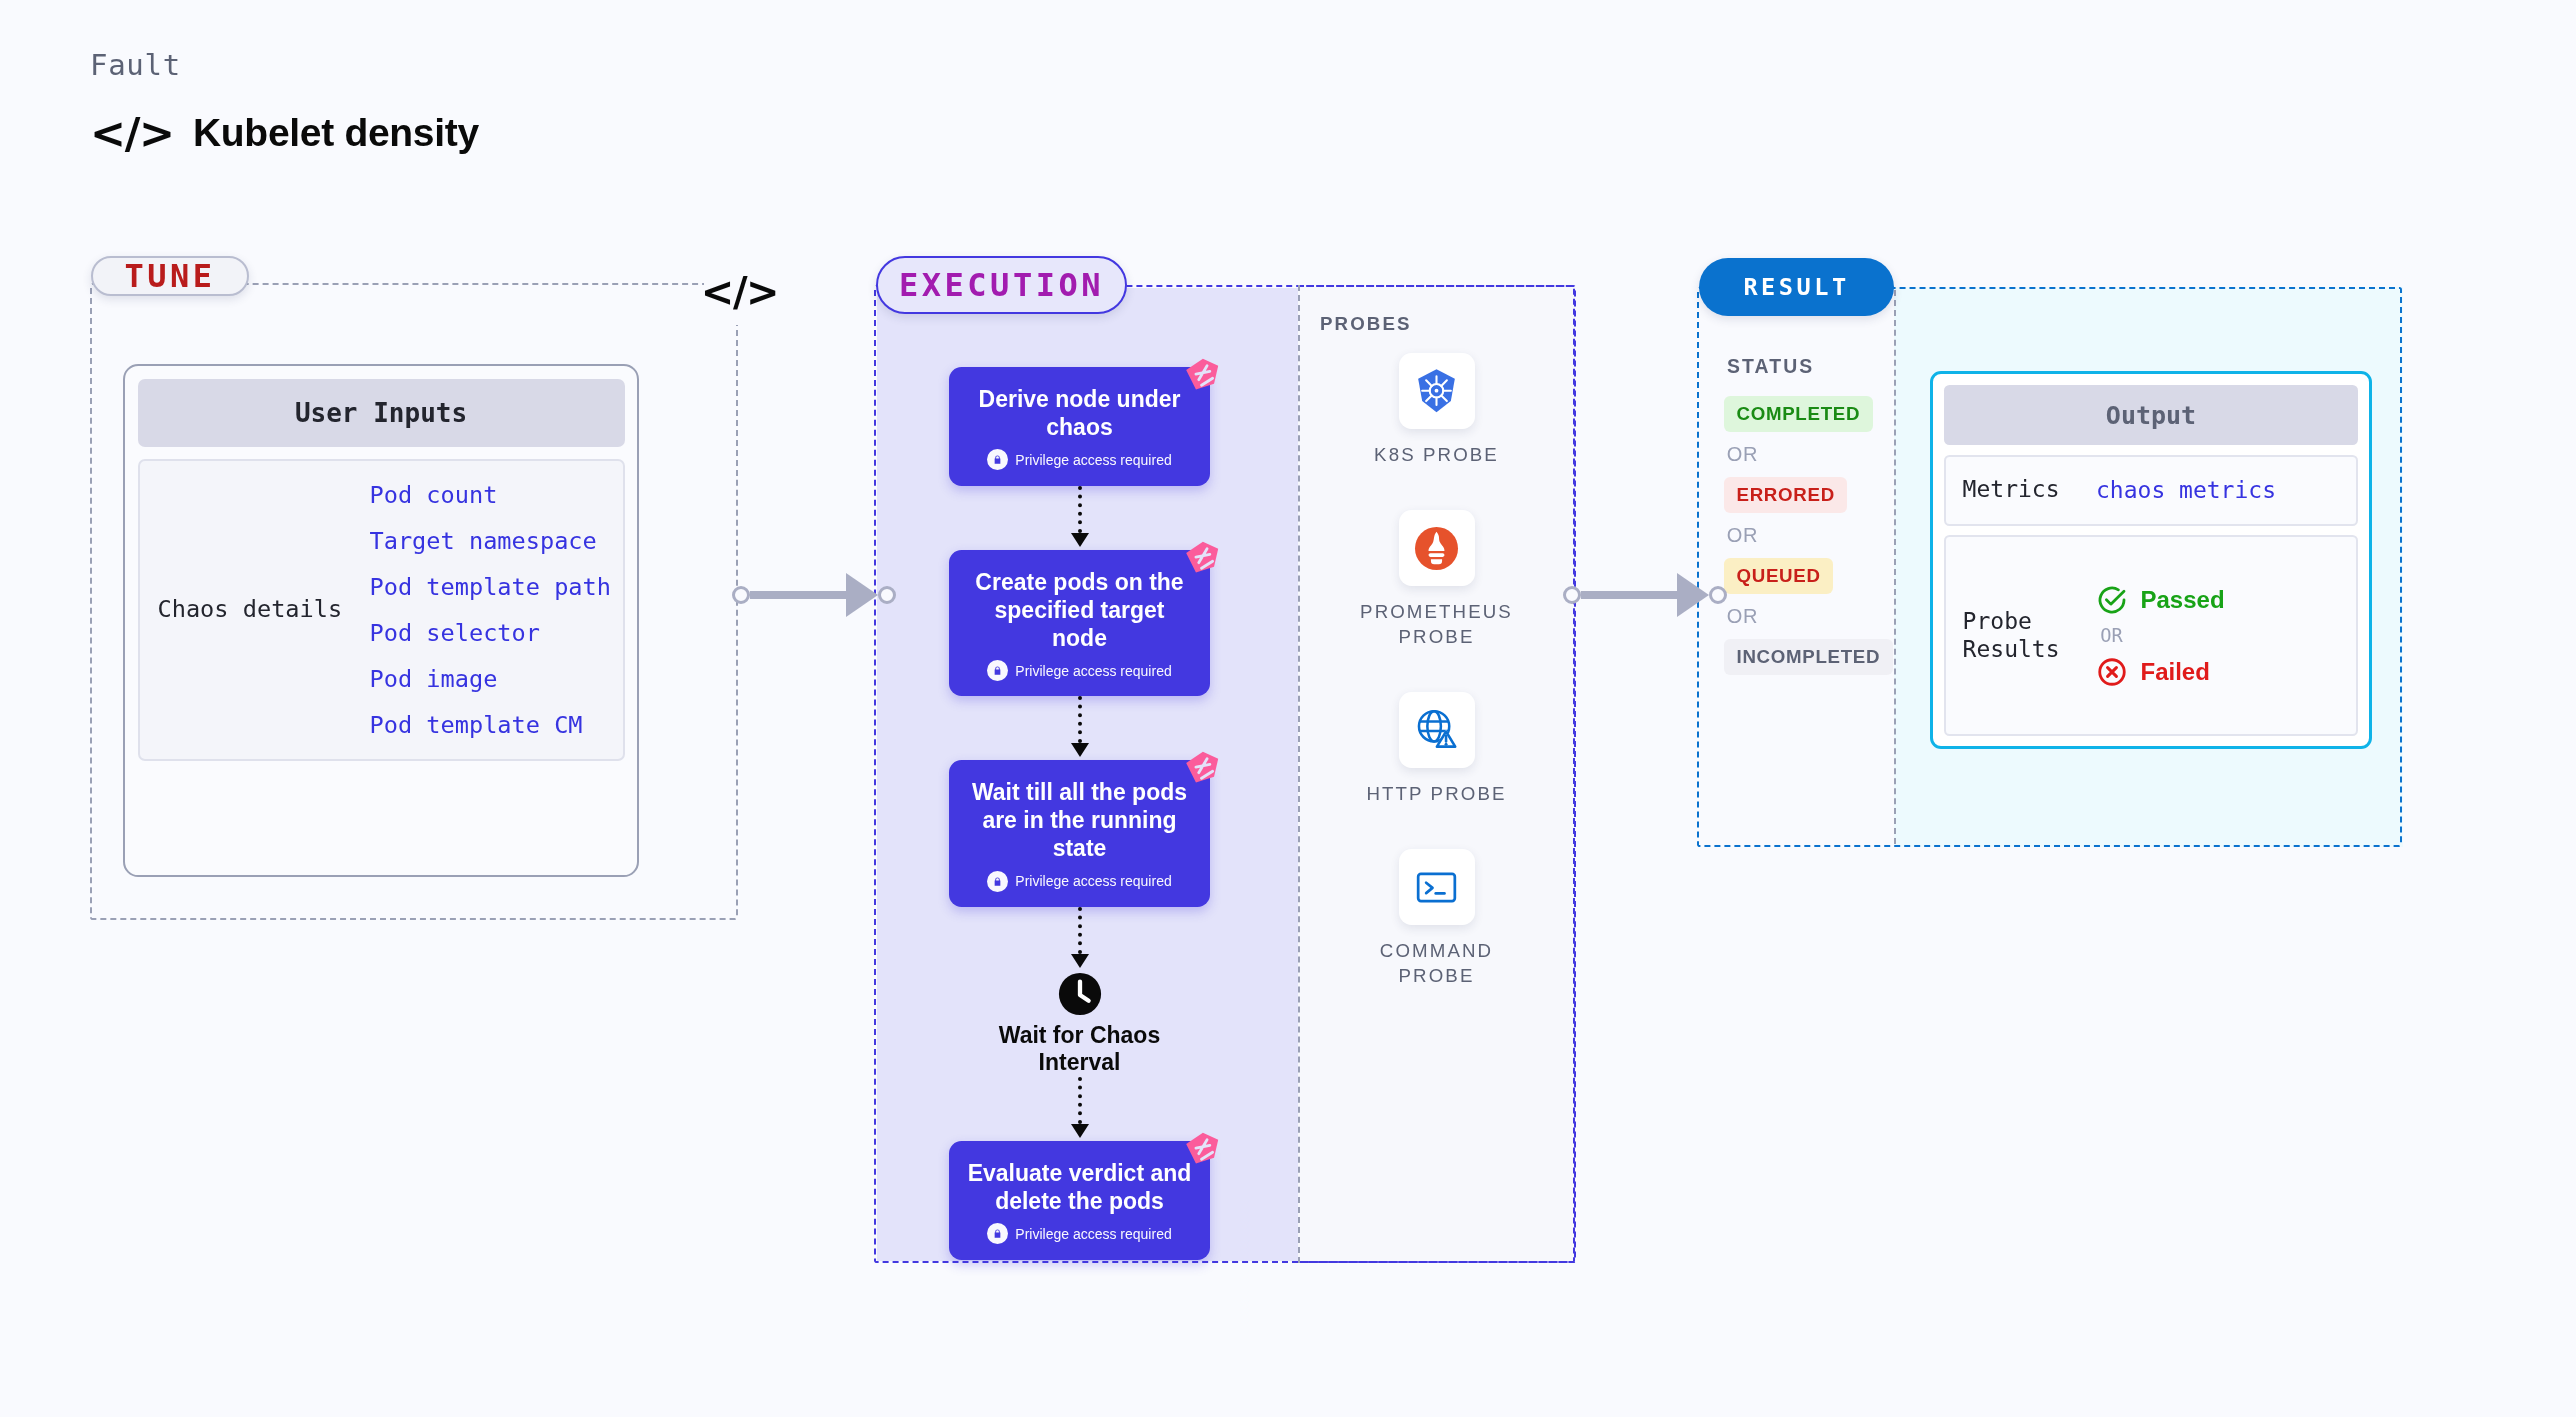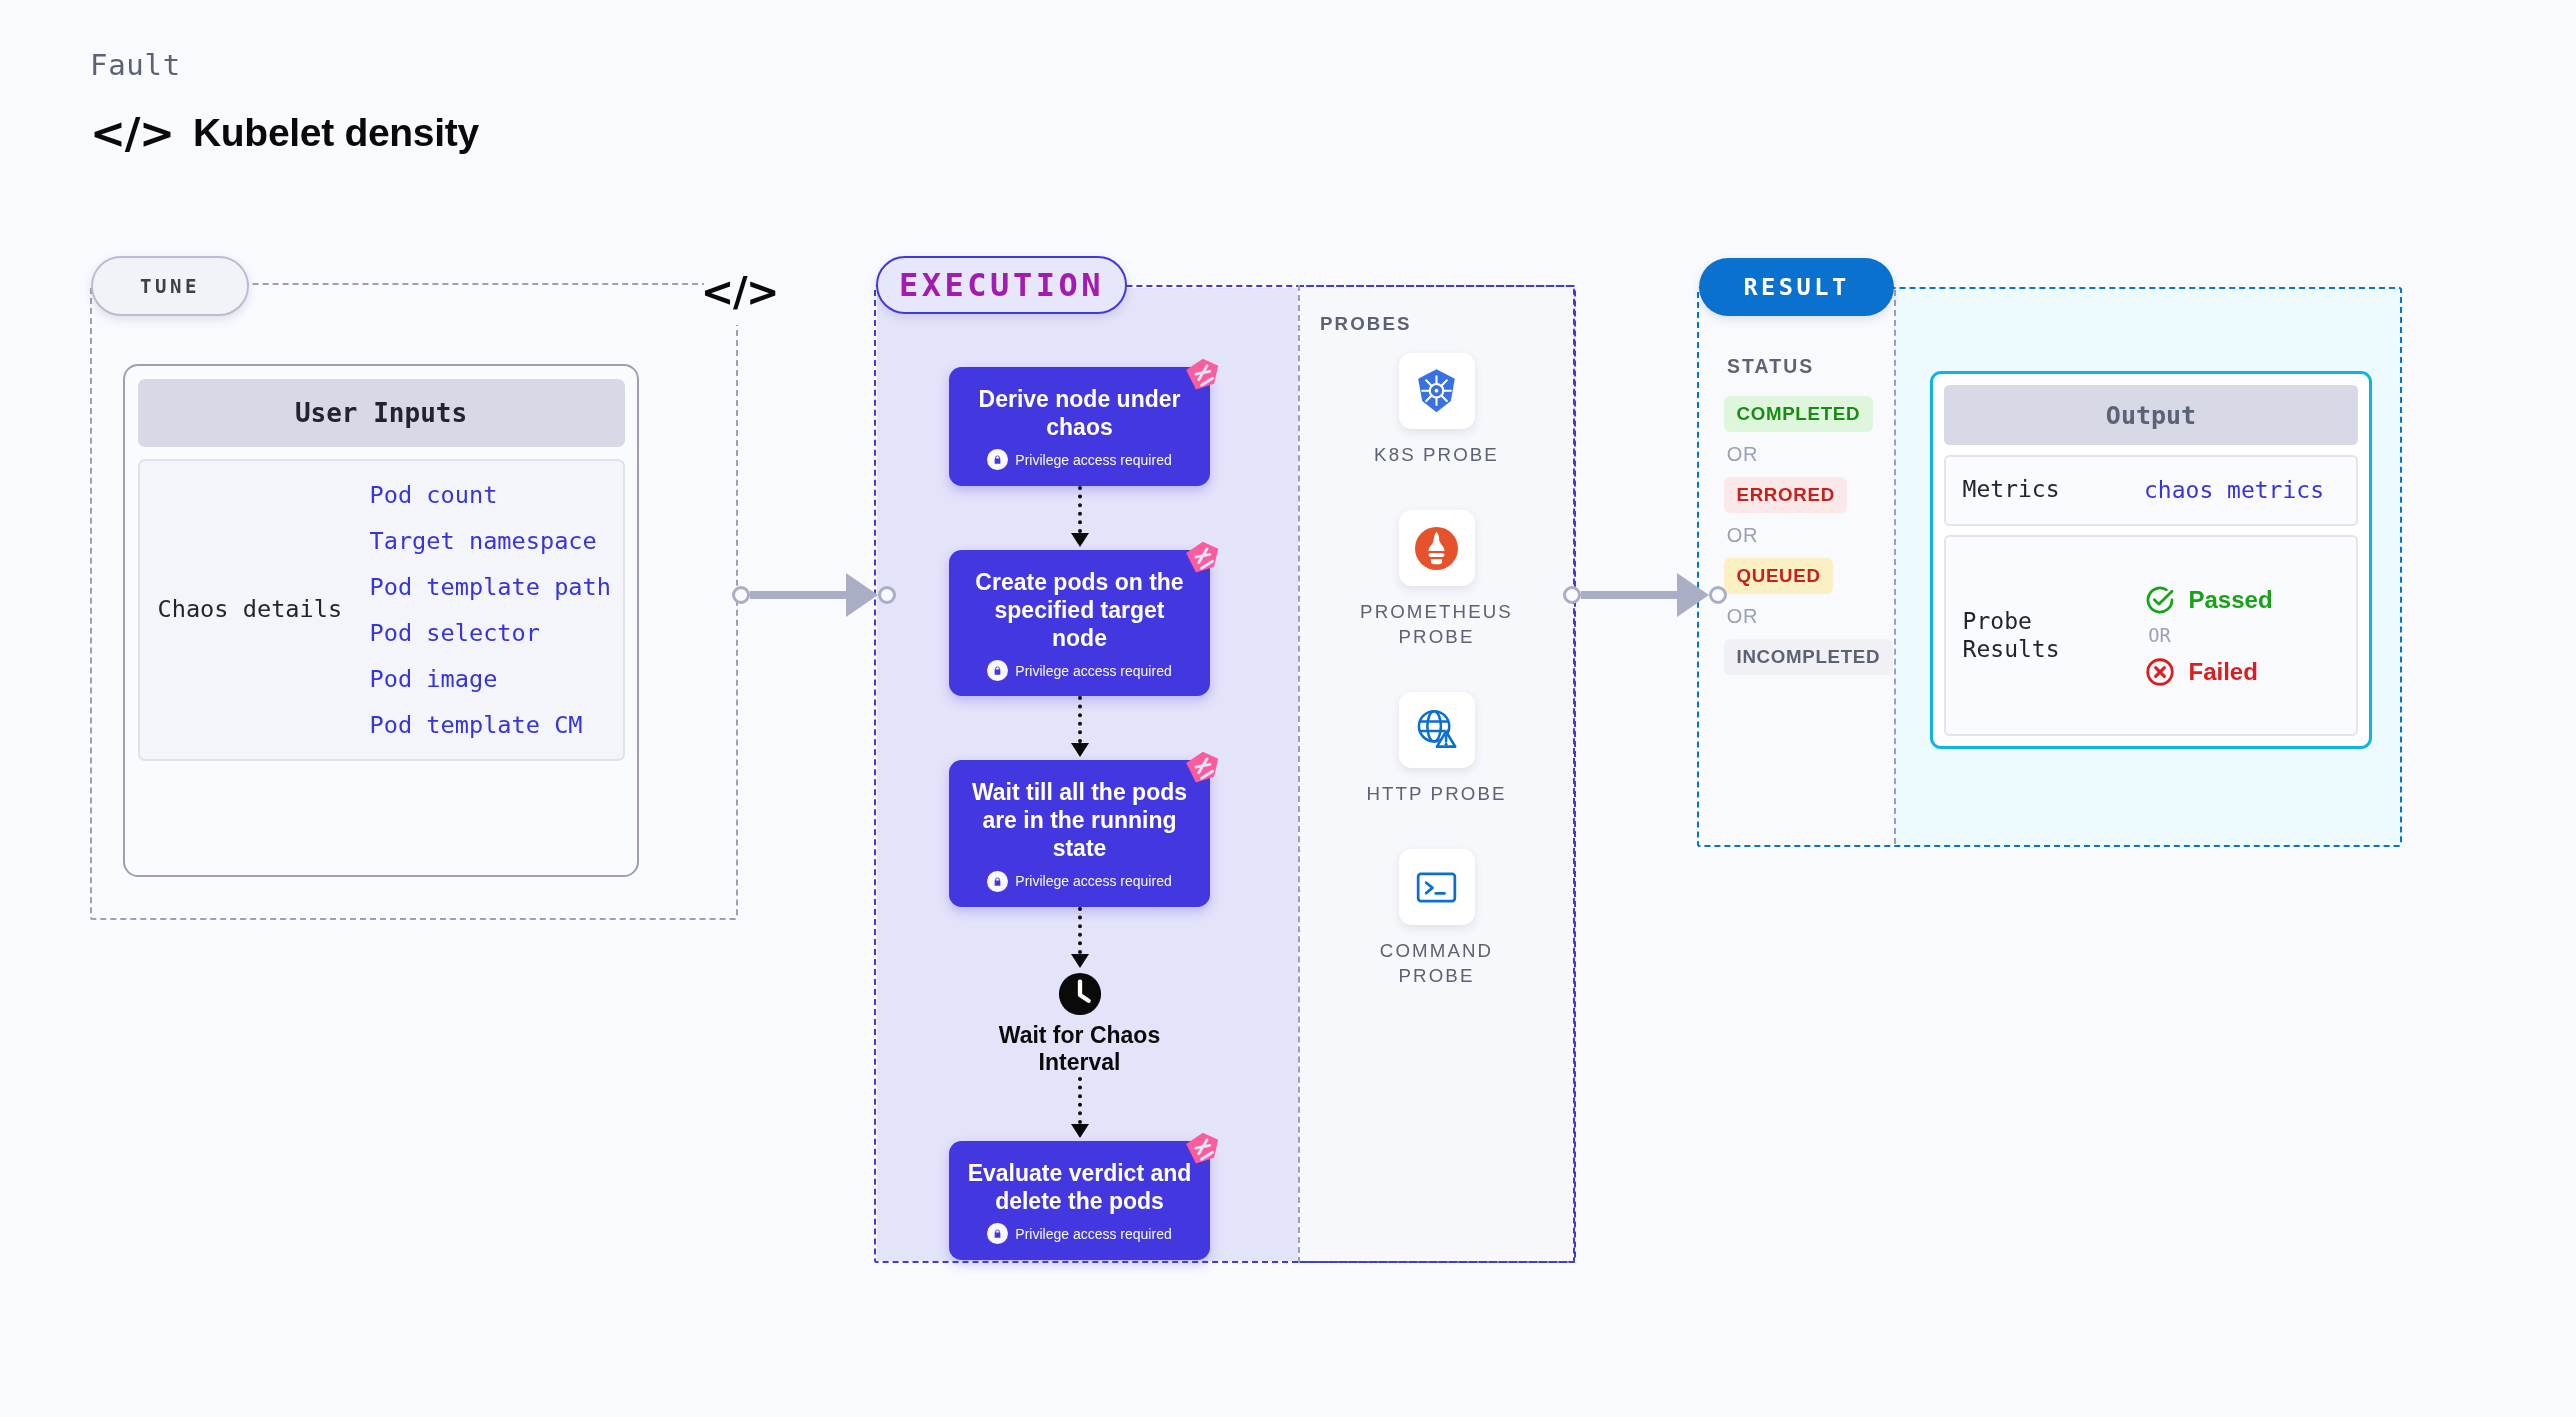--- a/index.html
+++ b/index.html
@@ -33,23 +33,23 @@
   
   .pill {
     position: absolute; z-index: 6;
     display: flex; align-items: center; justify-content: center;
     font-family: "DejaVu Sans Mono", monospace;
     font-weight: 700; letter-spacing: 3.5px;
     border-radius: 692px;
     box-shadow: 0 3.5px 9.7px rgba(40,45,90,.13);
   }
   .pill-tune {
-    left: 91px; top: 256px; width: 158px; height: 60px;
-    background: #F2F3F8; border: 2.1px solid #b9bdd0; color: #404040;
-    font-size: 19px;
+    left: 91px; top: 256px; width: 158px; height: 40px;
+    background: #F2F3F8; border: 2.1px solid #b9bdd0; color: #b91c1c;
+    font-size: 32px;
   }
   .pill-exec {
     left: 876px; top: 256px; width: 251px; height: 58px;
     background: #E7E7FB; border: 2.8px solid #4338E0; color: #a21caf;
     font-size: 32px;
   }
   .pill-result {
     left: 1699px; top: 258px; width: 195px; height: 58px;
     background: #0A72CE; border: none; color: #ffffff;
     font-size: 23.6px;
@@ -230,21 +230,20 @@
   .out-head {
     height: 60px; background: #D8D9E7; border-radius: 5.5px;
     display: flex; align-items: center; justify-content: center;
     font-family: "DejaVu Sans Mono", monospace; font-size: 25px;
     font-weight: 700; color: #5c6275;
   }
   .out-row {
     margin-top: 9.7px; border: 2.1px solid #e2e4ee; border-radius: 5.5px;
     background: #FAFBFE; display: flex; align-items: center;
     font-family: "DejaVu Sans Mono", monospace;
-    gap: 48px;
   }
   .out-row-metrics { height: 71px; }
   .out-row-probe { height: 201px; }
   .out-label {
     width: 150px; padding-left: 16.6px; font-size: 23px; color: #23252e; line-height: 1.2;
   }
   .out-link { font-size: 23px; color: #3633E0; }
   .probe-res { display: flex; flex-direction: column; gap: 9.7px; }
   .res-line { display: flex; align-items: center; gap: 12.5px; }
   .res-text { font-family: "Liberation Sans", sans-serif; font-size: 24px; font-weight: 700; }

